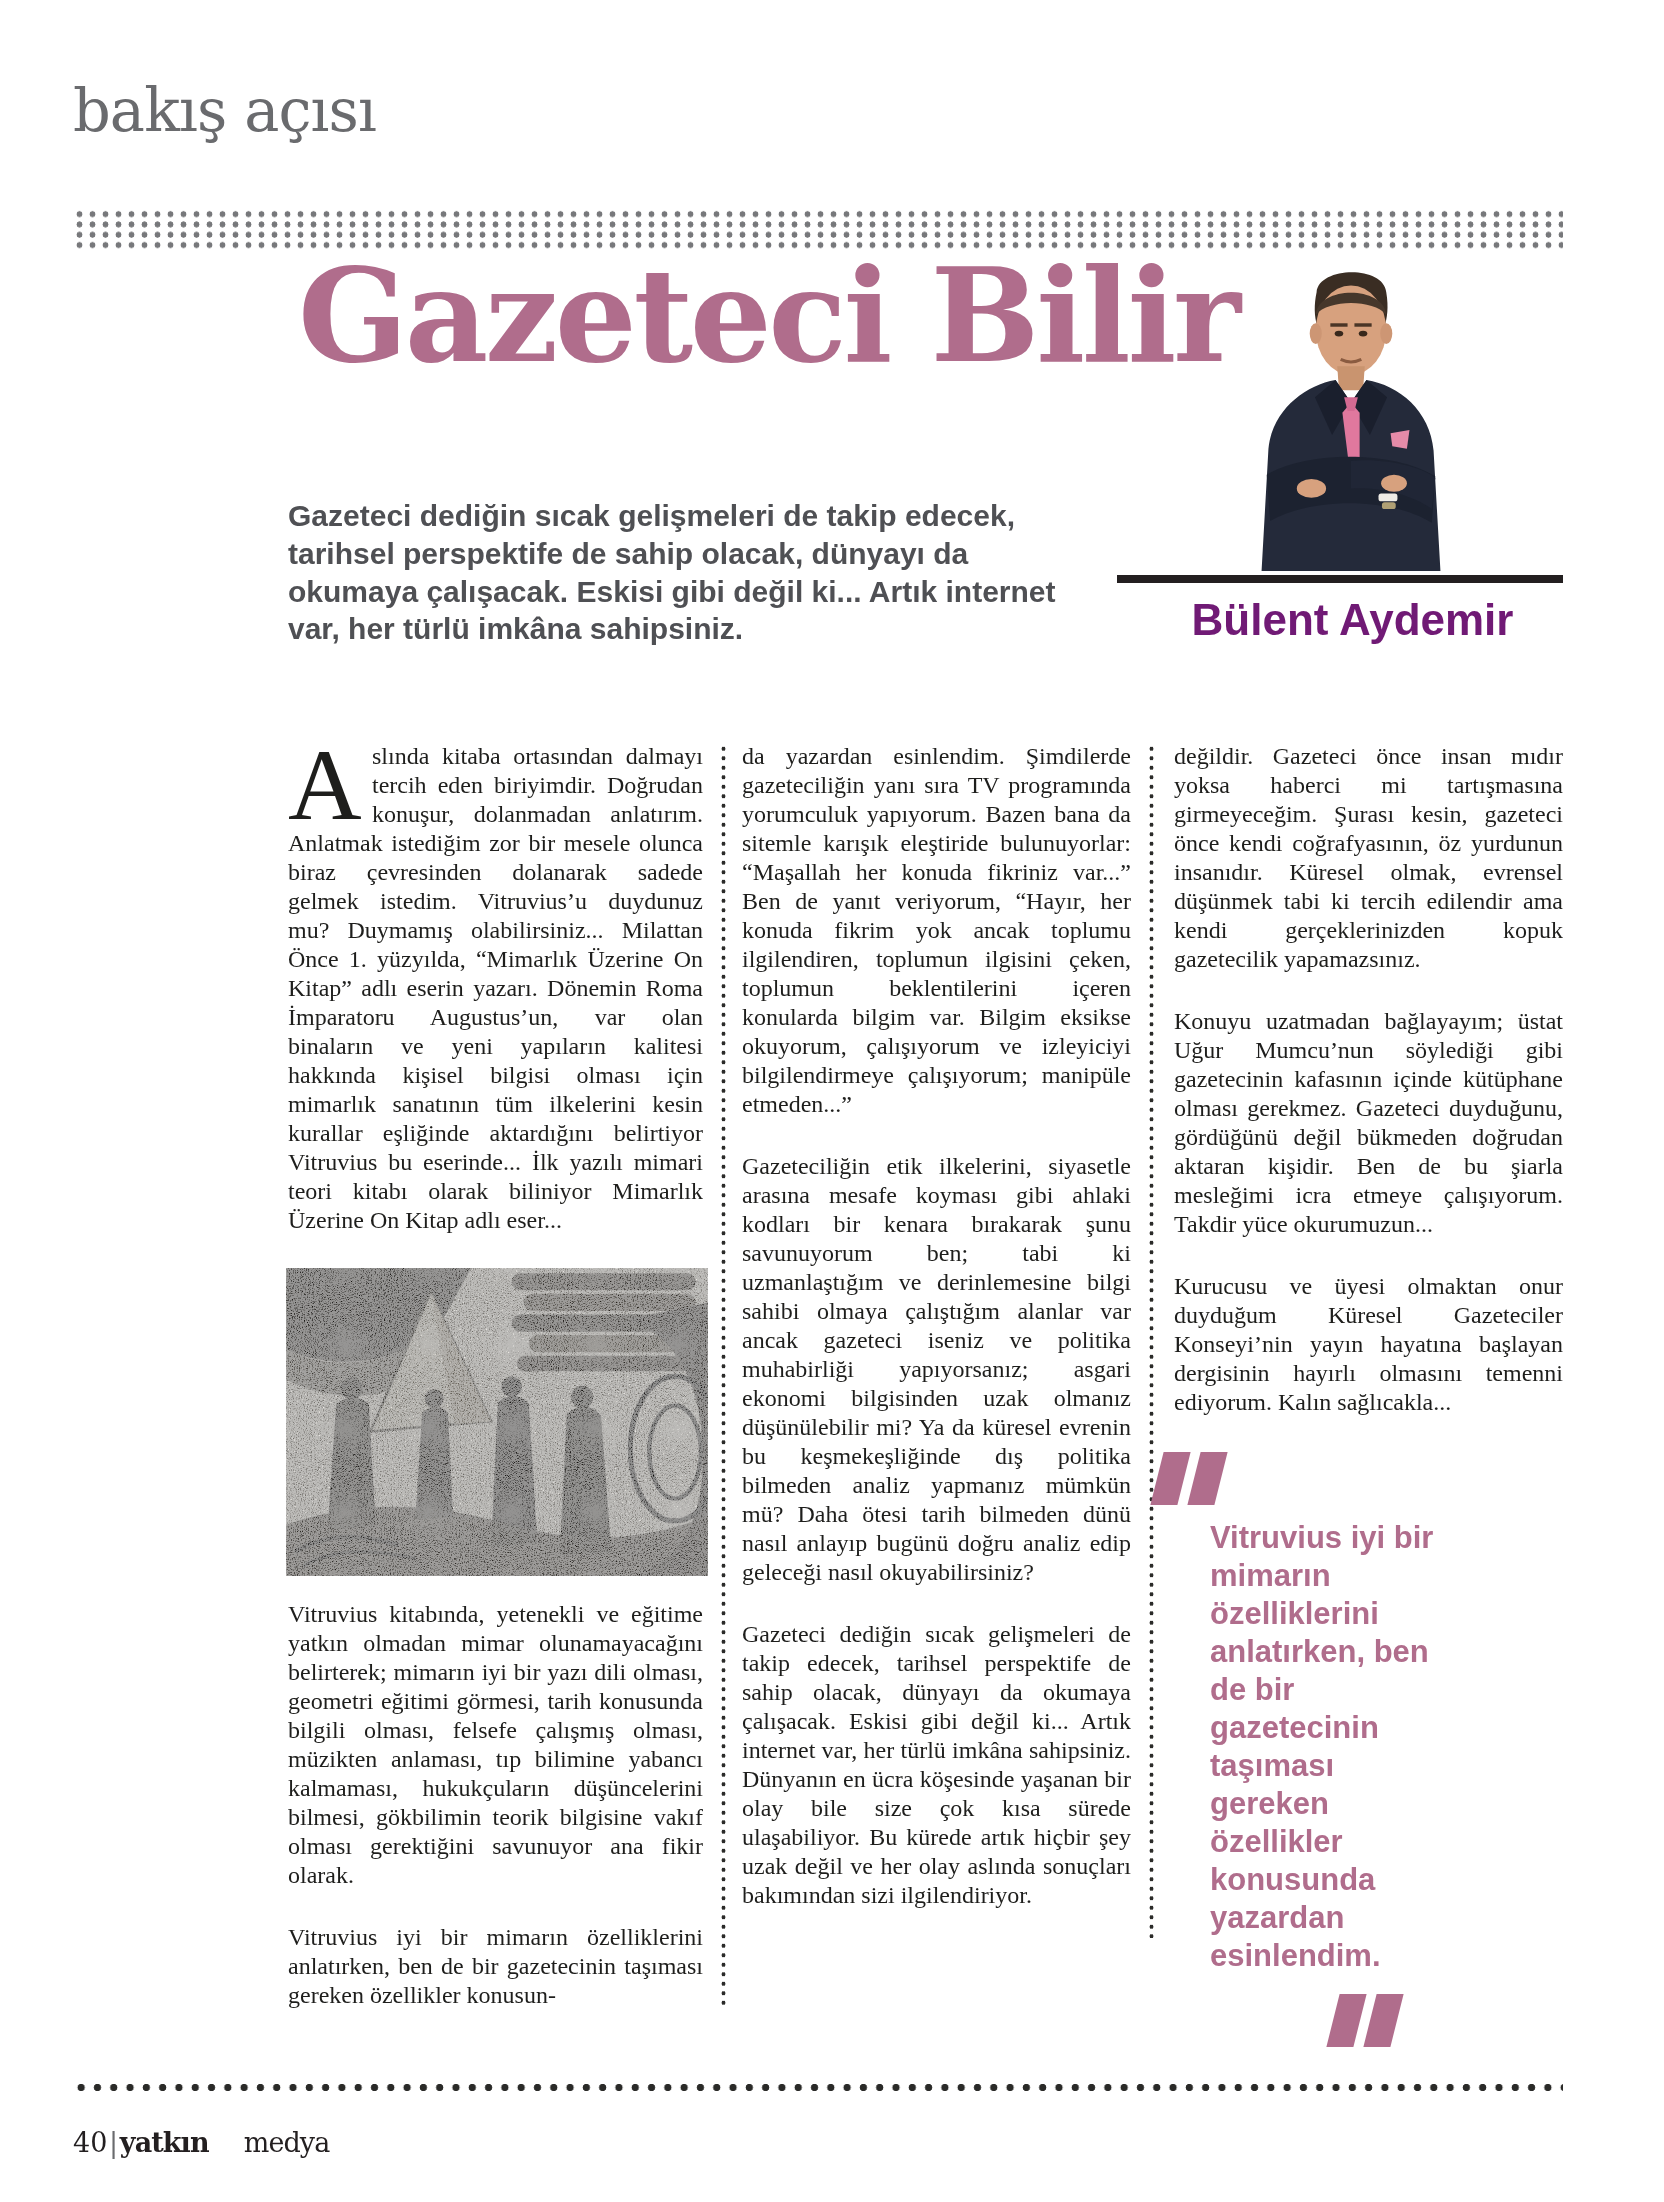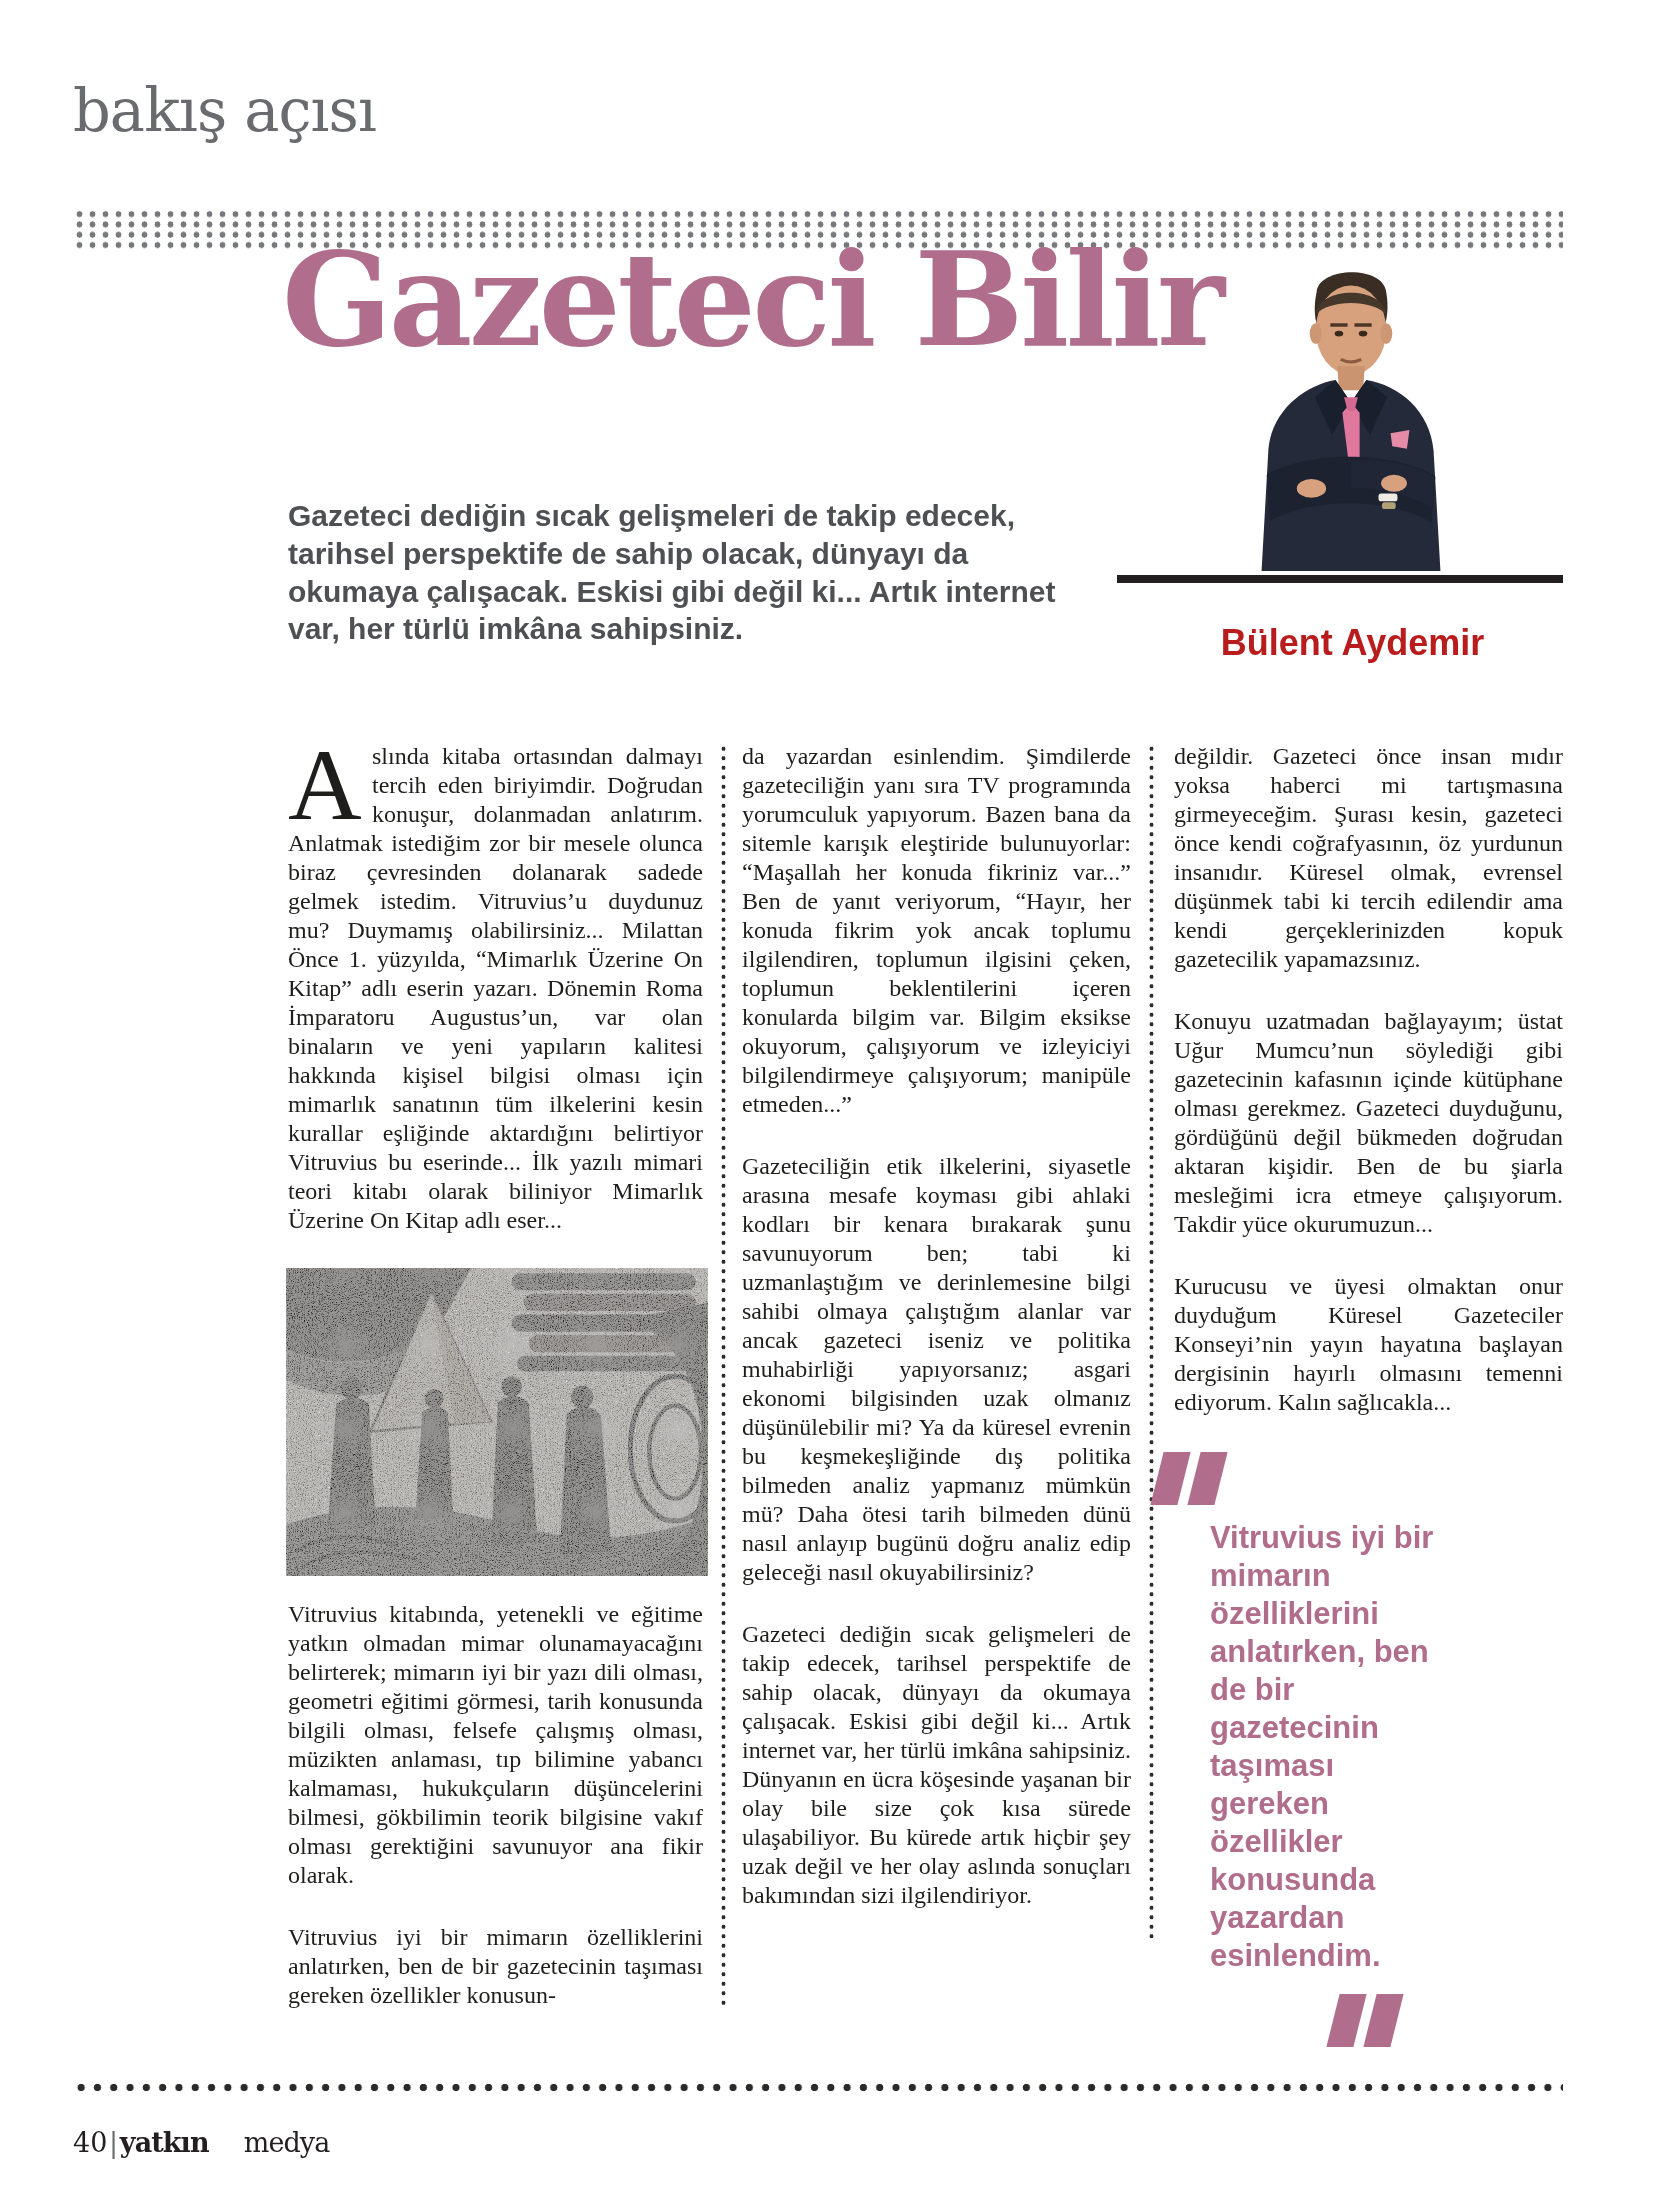--- a/index.html
+++ b/index.html
@@ -7,31 +7,31 @@
         font-family:"Liberation Serif", serif;color:#1e1e1c;}
 
   
   .kicker{position:absolute;left:73px;top:76px;font-family:"DejaVu Serif", serif;
           font-size:59px;letter-spacing:-0.9px;color:#6a6b6e;}
   .dots-band{position:absolute;left:73px;top:209px;width:1521px;height:41px;
              background-image:radial-gradient(circle, #77787b 2.7px, transparent 3.2px);
              background-size:13px 10.3px;}
 
   
-  .title{position:absolute;left:282px;top:213px;margin:0;font-family:"DejaVu Serif", serif;
+  .title{position:absolute;left:282px;top:213px;margin:16px;font-family:"DejaVu Serif", serif;
          font-weight:bold;font-size:129px;line-height:1.35;letter-spacing:-3.4px;color:#b06d8c;}
   .lede{position:absolute;left:288px;top:497px;width:804px;margin:0;
         font-family:"Liberation Sans", sans-serif;font-weight:700;
         font-size:30px;line-height:1.26;color:#4f5054;}
 
   
   .photo{position:absolute;left:1222px;top:251px;width:258px;height:320px;}
   .author-rule{position:absolute;left:1117px;top:575px;width:471px;height:7.7px;background:#231f20;}
   .author{position:absolute;left:1117px;top:595px;width:471px;text-align:center;
-          font-family:"Liberation Sans", sans-serif;font-weight:700;font-size:36px;color:#b91c1c;margin-top:27px;}
+          font-family:"Liberation Sans", sans-serif;font-weight:700;font-size:44px;color:#701a75;}
 
   
   .col{position:absolute;top:742px;font-size:24px;line-height:29px;text-align:justify;}
   .col p{margin:0 0 33px 0;}
   .col p:last-child{margin-bottom:0;}
   .col1{left:288px;width:415px;}
   .col2{left:742px;width:389px;}
   .col3{left:1174px;width:389px;}
   .dropcap{float:left;font-family:"Liberation Serif", serif;font-size:102px;line-height:79px;
            padding:3.4px 10.3px 0 0;color:#1e1e1c;}

